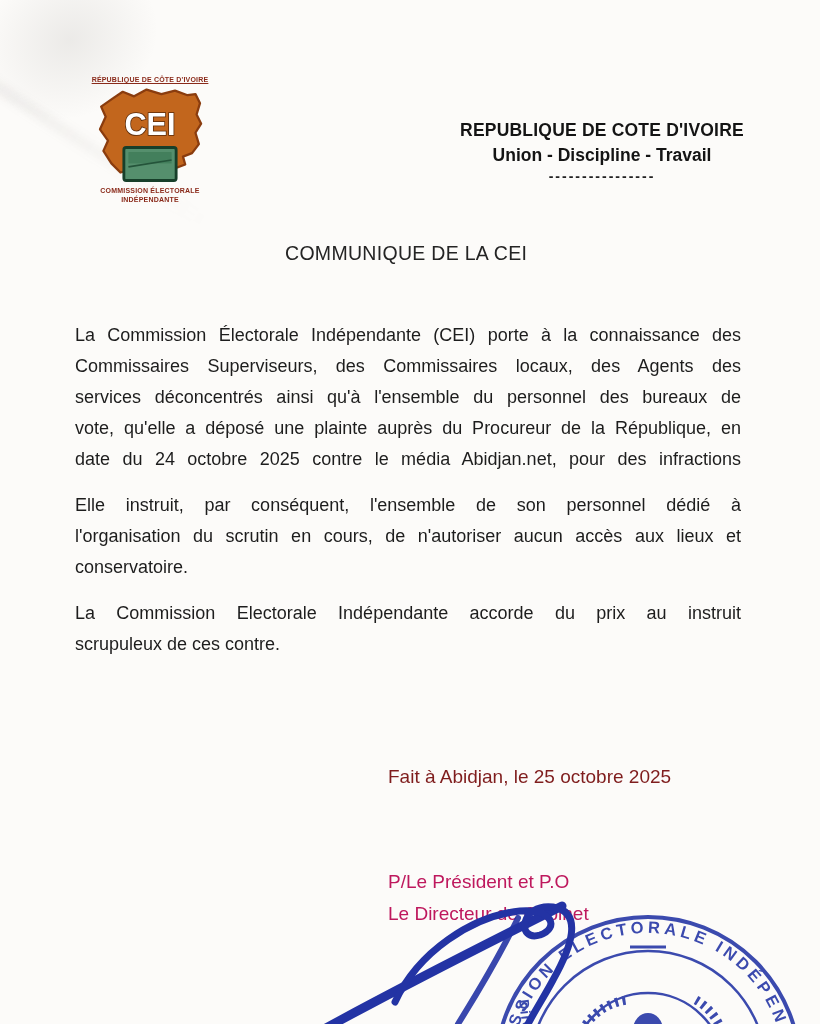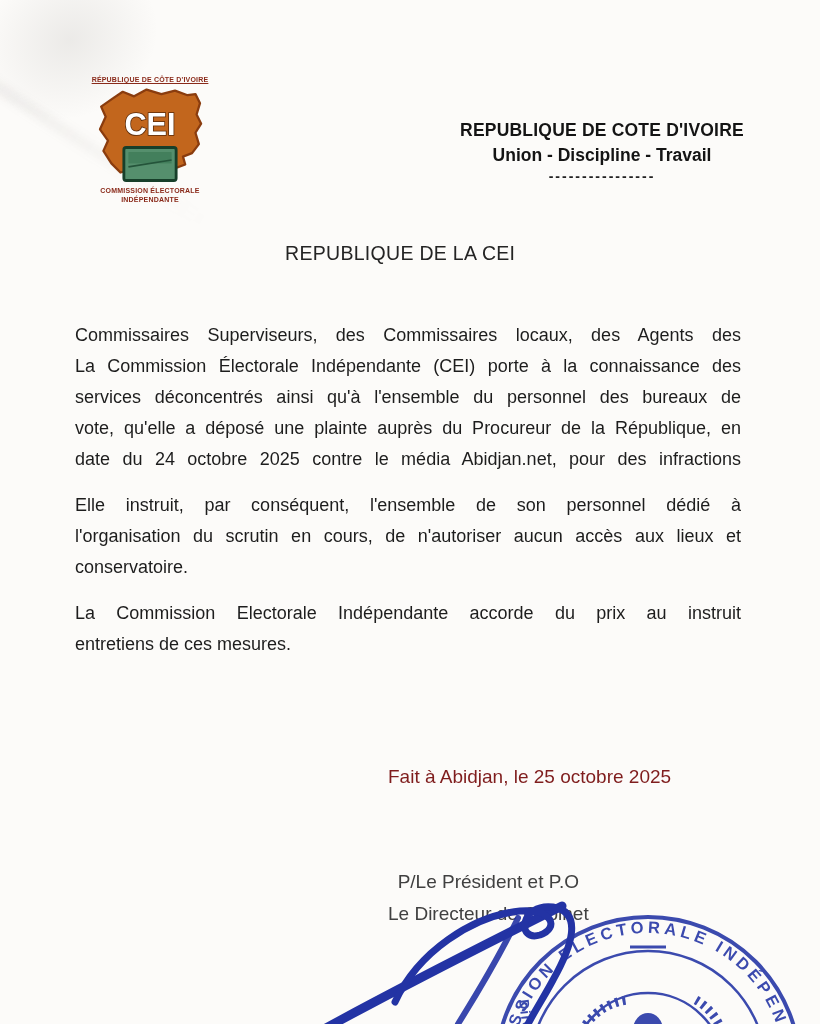--- a/index.html
+++ b/index.html
@@ -59,21 +59,21 @@
     text-align:justify;text-align-last:justify;color:#1d1d1d;
   }
   .bline.last{text-align-last:left;}
 
   .dateline{
     position:absolute;left:388px;top:766px;
     font-size:19px;color:#7f1d1d;
   }
   .sigblock{
     position:absolute;left:388px;top:866px;
-    font-size:19px;line-height:32px;color:#404040;text-align:center;
+    font-size:19px;line-height:32px;color:#be185d;
   }
 
   
   .ink{position:absolute;left:0;top:0;pointer-events:none;}
 </style>
 </head>
 <body>
 
 <div class="corner-shadow"></div>
 <div class="crease"></div>
@@ -94,38 +94,38 @@
     <div>INDÉPENDANTE</div>
   </div>
 </div>
 
 <div class="header-right">
   <div class="hr-line1">REPUBLIQUE DE COTE D'IVOIRE</div>
   <div class="hr-line2">Union - Discipline - Travail</div>
   <div class="hr-sep">----------------</div>
 </div>
 
-<div class="doc-title">REPUBLIQUE DE LA CEI</div>
+<div class="doc-title">COMMUNIQUE DE LA CEI</div>
 
 <div class="doc-body">
   <div class="para">
+    <div class="bline">La Commission Électorale Indépendante (CEI) porte à la connaissance des</div>
     <div class="bline">Commissaires Superviseurs, des Commissaires locaux, des Agents des</div>
-    <div class="bline">La Commission Électorale Indépendante (CEI) porte à la connaissance des</div>
     <div class="bline">services déconcentrés ainsi qu'à l'ensemble du personnel des bureaux de</div>
     <div class="bline">vote, qu'elle a déposé une plainte auprès du Procureur de la République, en</div>
     <div class="bline">date du 24 octobre 2025 contre le média Abidjan.net, pour des infractions</div>
   </div>
   <div class="para">
     <div class="bline">Elle instruit, par conséquent, l'ensemble de son personnel dédié à</div>
     <div class="bline">l'organisation du scrutin en cours, de n'autoriser aucun accès aux lieux et</div>
     <div class="bline last">conservatoire.</div>
   </div>
   <div class="para">
     <div class="bline">La Commission Electorale Indépendante accorde du prix au instruit</div>
-    <div class="bline last">entretiens de ces mesures.</div>
+    <div class="bline last">scrupuleux de ces contre.</div>
   </div>
 </div>
 
 <div class="dateline">Fait à Abidjan, le 25 octobre 2025</div>
 
 <div class="sigblock">
   <div>P/Le Président et P.O</div>
   <div>Le Directeur de Cabinet</div>
 </div>
 

